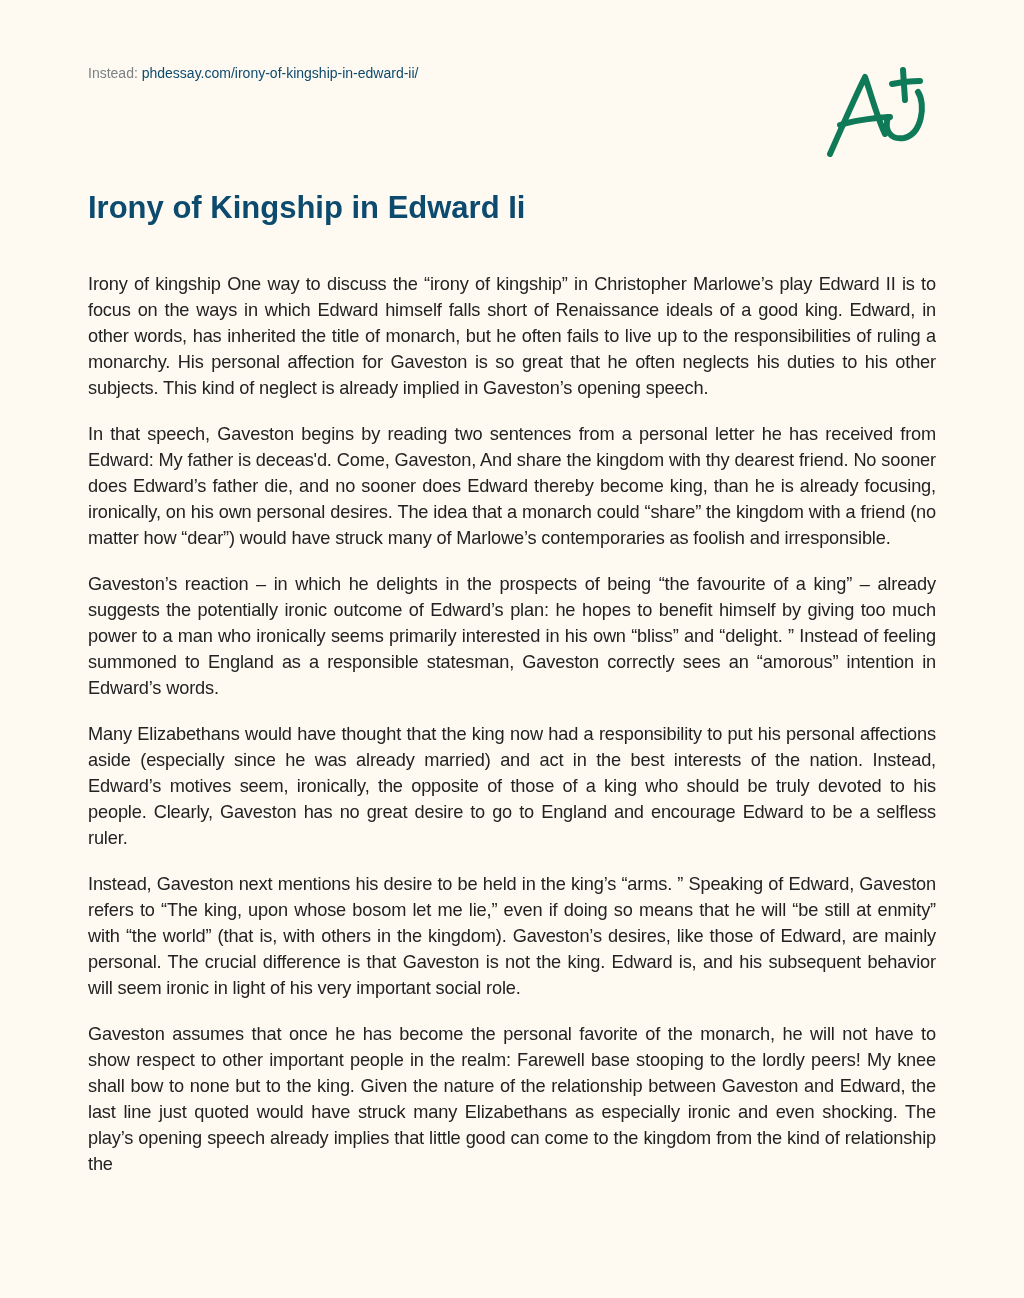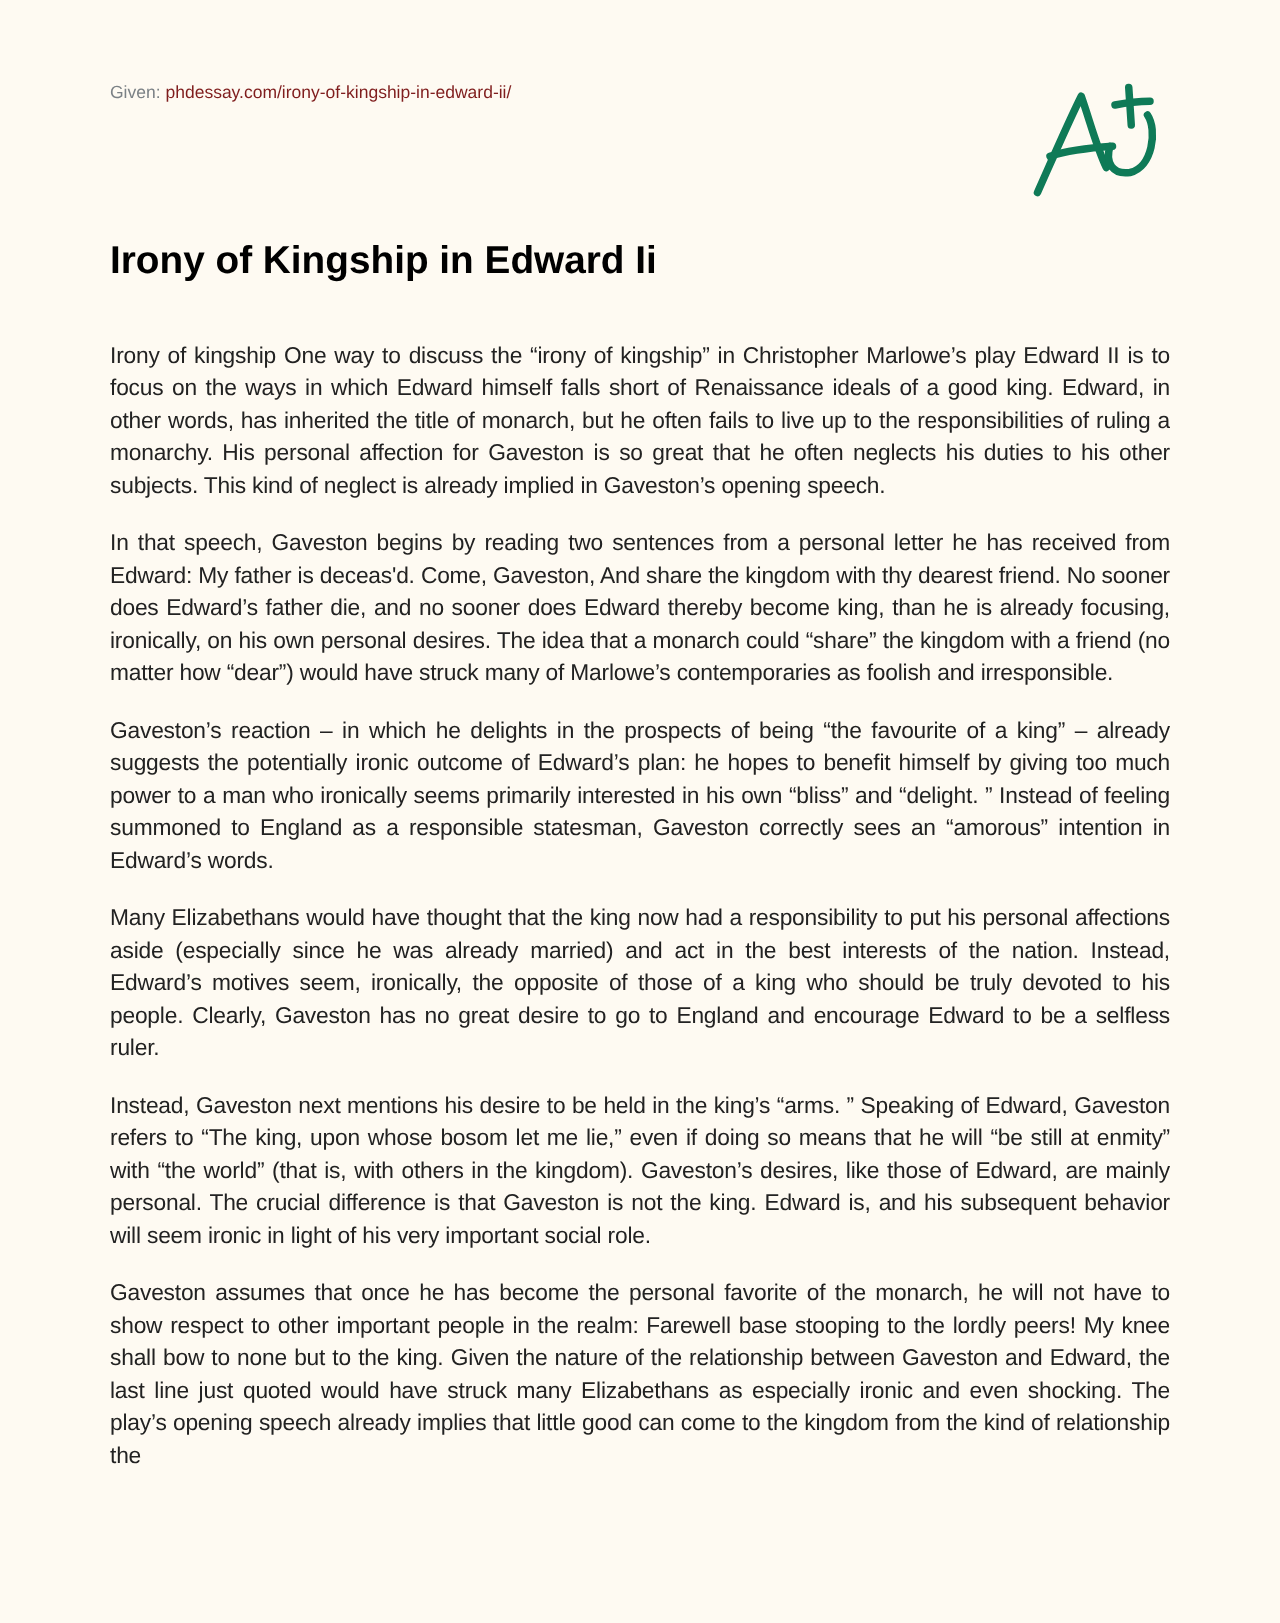--- a/index.html
+++ b/index.html
@@ -26,38 +26,38 @@
       color: #3c4248;
       margin: 0;
       letter-spacing: 0.1px;
     }
     .source {
       margin-top: 17px;
       font-size: 14px;
       color: #7b8185;
     }
     .source a {
-      color: #7f1d1d;
+      color: #0c4a6e;
       text-decoration: none;
     }
     .logo {
       position: absolute;
       left: 820px;
       top: 62px;
       width: 115px;
       height: 100px;
     }
     .title {
       position: absolute;
       left: 88px;
       top: 190px;
       margin: 0;
       font-size: 31px;
       font-weight: bold;
-      color: #000000;
+      color: #0c4a6e;
     }
     .content {
       position: absolute;
       left: 88px;
       top: 271px;
       width: 848px;
       height: 979px;
       overflow: hidden;
     }
     .content p {
@@ -67,21 +67,21 @@
       text-align: justify;
       color: #222;
       letter-spacing: -0.15px;
     }
   </style>
 </head>
 <body>
 
 <div class="header">
   <div class="source">
-    <span>Given:</span>
+    <span>Instead:</span>
     <a>phdessay.com/irony-of-kingship-in-edward-ii/</a>
   </div>
 </div>
 
 <svg class="logo" viewBox="0 0 115 100">
   <g fill="none" stroke="#0f7a57" stroke-width="6" stroke-linecap="round" stroke-linejoin="round">
     <path d="M10 92 C 22 65, 35 35, 45 15 C 52 35, 57 55, 65 72"></path>
     <path d="M20 63 C 35 58, 55 56, 70 55"></path>
     <path d="M83 8 L 85 38"></path>
     <path d="M72 22 C 82 20, 92 19, 100 19"></path>

